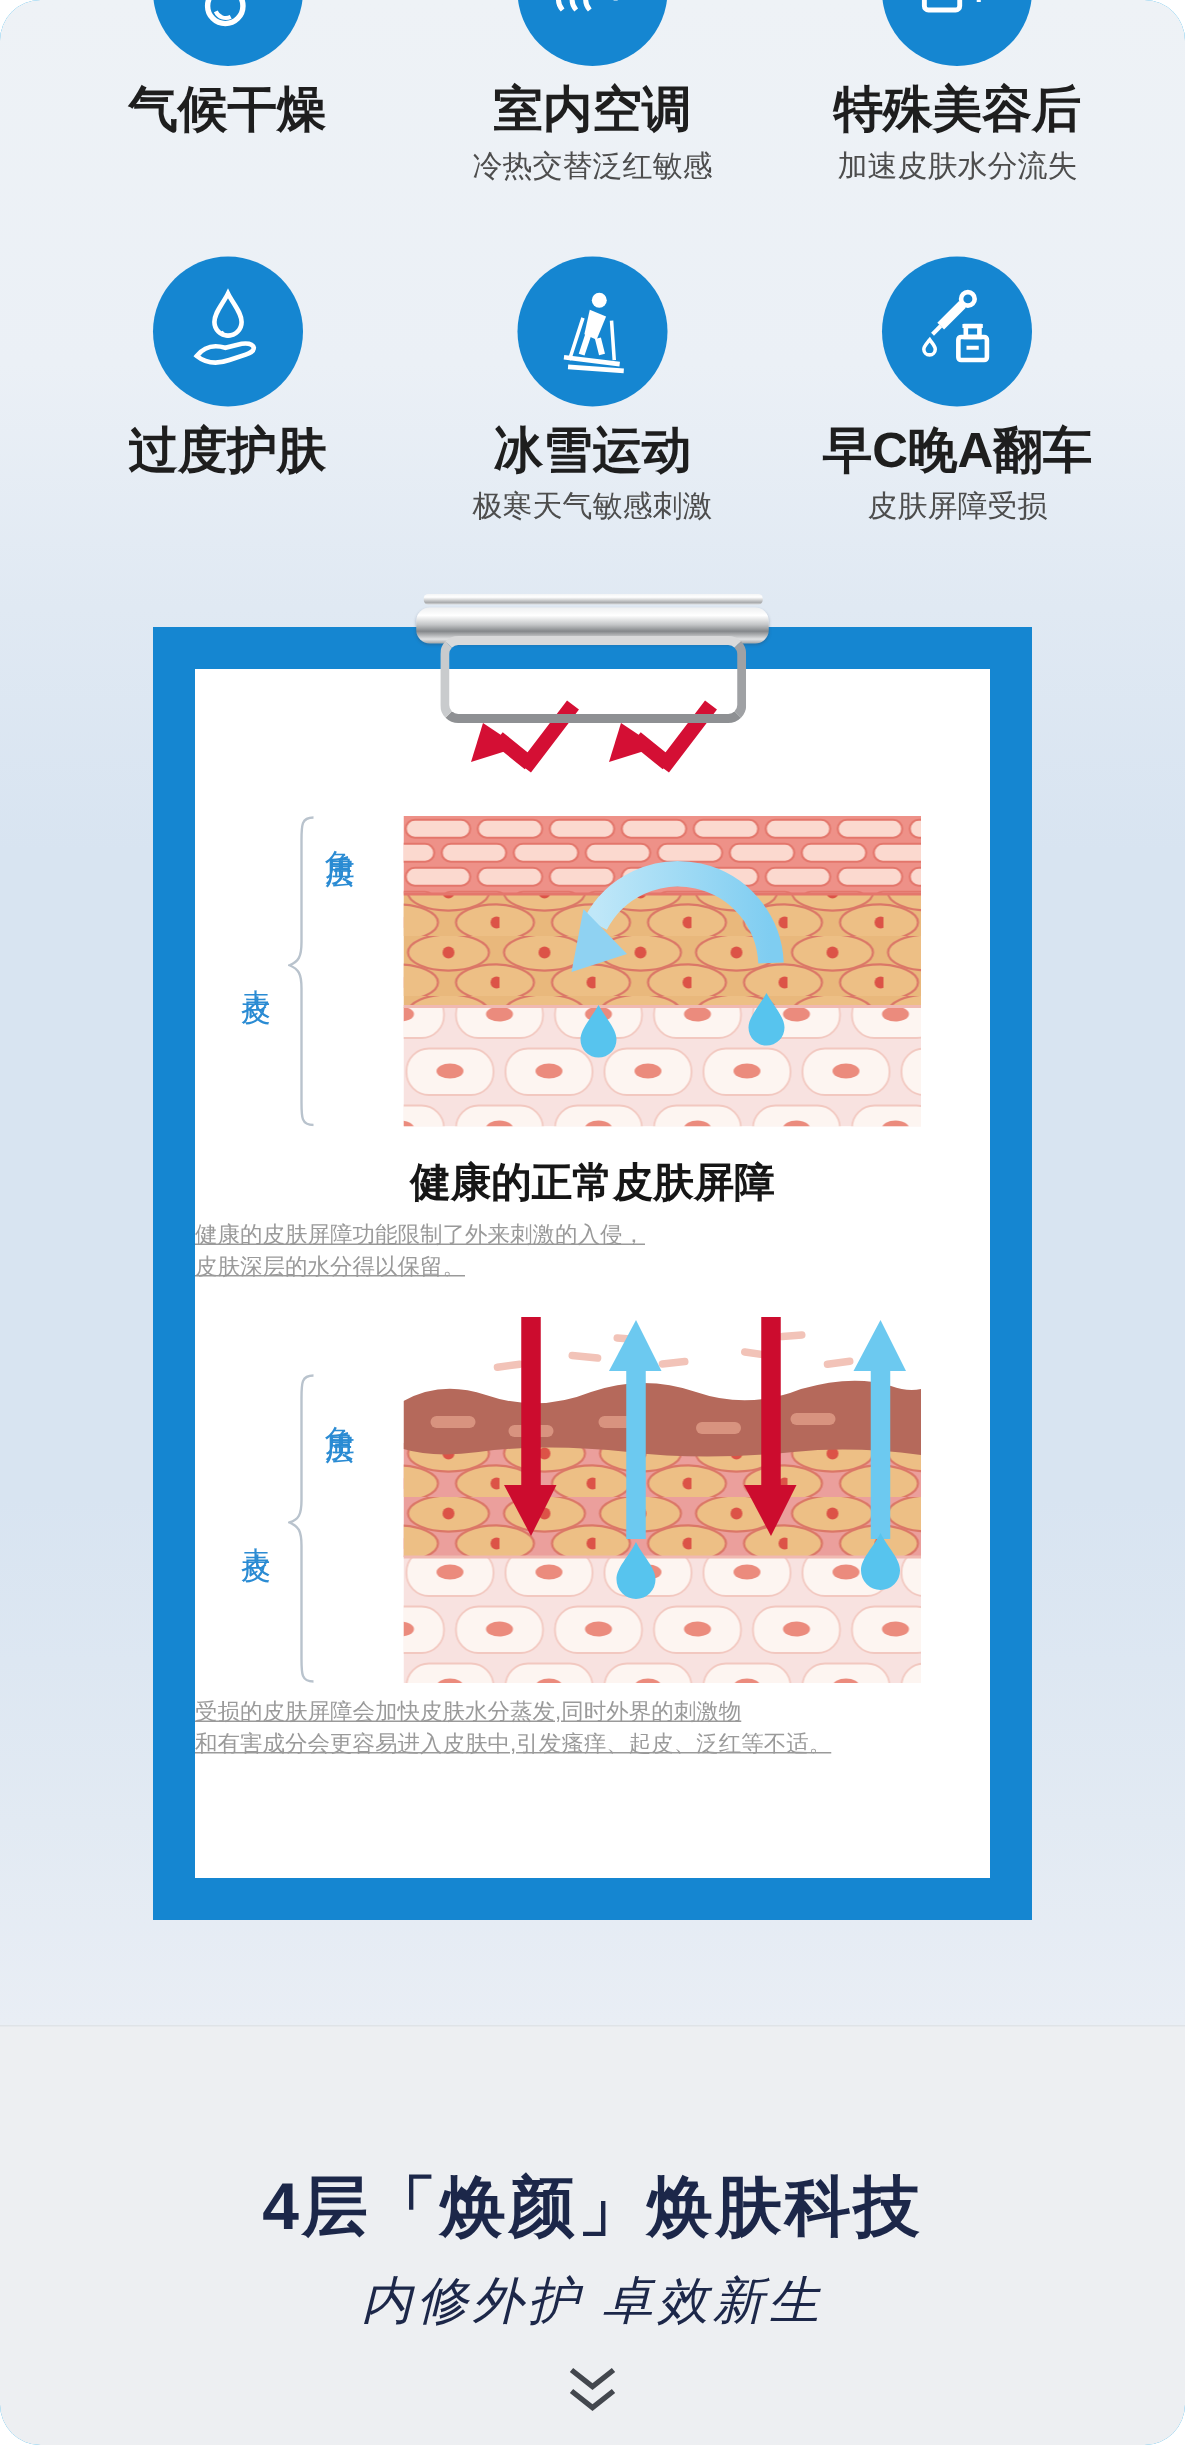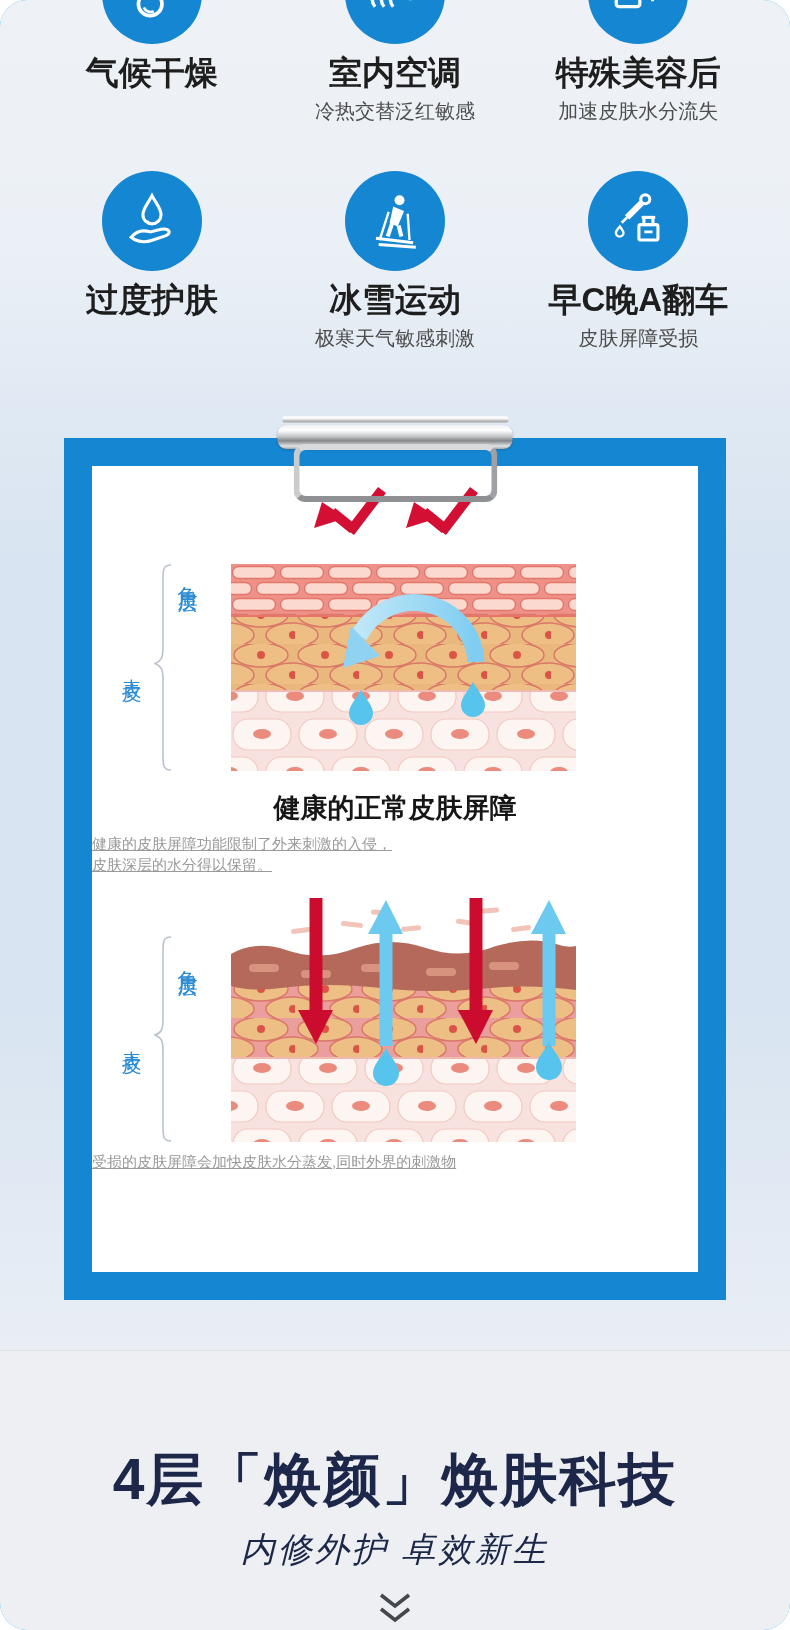--- a/index.html
+++ b/index.html
@@ -23,21 +23,21 @@
     width:100px;height:100px;border-radius:50%;
     margin:0 auto;display:flex;align-items:center;justify-content:center;
     background:#1586d1;
   }
   .row1 .circle{margin-top:-56px;}
   .ficon{width:58px;height:58px;display:block;}
   .factor h3{margin:10px 0 0;font-size:33px;line-height:1.15;font-weight:700;color:#1e1e1e;}
   .factor p{margin:7px 0 0;font-size:20px;line-height:1.2;color:#4d4d4d;}
   
   .clipboard{
-    box-sizing:border-box;width:662px;height:862px;margin:88px auto 0;
+    box-sizing:border-box;width:586px;height:862px;margin:68px auto 0;
     border:28px solid #1586d1;background:#ffffff;position:relative;
   }
   .clip{
     position:absolute;top:-50px;left:50%;transform:translateX(-50%);
     width:235px;z-index:3;
   }
   .clip-topbar{
     width:226px;height:7px;margin:0 auto;border-radius:3px;
     background:linear-gradient(180deg,#f4f5f6,#ffffff 30%,#a9abad 80%,#d7d8d9);
   }
@@ -70,21 +70,21 @@
   .d2 .lbl-side{top:141px;transform:translateY(-50%);}
   .brace{position:absolute;left:38px;}
   .d2 .brace{top:38px;}
   .dg-title{margin:22px 0 0;text-align:center;font-size:27px;line-height:1.15;font-weight:700;color:#161616;}
   .dg-desc{margin:9px 0 0;text-align:left;font-size:15px;line-height:1.42;color:#9a9a9a;text-decoration:underline;}
   
   .tech{
     height:279px;background:#edeff2;border-top:1px solid #dfe3e7;
     text-align:center;
   }
-  .tech h2{margin:0;padding-top:96px;font-size:57px;line-height:1.15;font-weight:700;color:#1c2749;letter-spacing:2px;}
+  .tech h2{margin:0;padding-top:96px;font-size:44px;line-height:1.15;font-weight:700;color:#1c2749;letter-spacing:2px;}
   .tech .sub{margin:16px 0 0;font-size:34px;line-height:1.2;font-weight:500;color:#1c2749;letter-spacing:3px;font-style:italic;}
   .chevrons{margin-top:24px;}
 </style>
 </head>
 <body>
 
 <div class="page">
 
   <div class="hero">
 
@@ -302,20 +302,21 @@
             </g>
             <g fill="#57c4ee">
               <path d="M155,150 c5,10 13,17 13,25 a13,13 0 1 1 -26,0 c0,-8 8,-15 13,-25 Z"></path>
               <path d="M318,144 c5,10 13,17 13,25 a13,13 0 1 1 -26,0 c0,-8 8,-15 13,-25 Z"></path>
             </g>
           </svg>
         </div>
 
         <p class="dg-desc">
           <span>受损的皮肤屏障会加快皮肤水分蒸发,同时外界的刺激物</span><br>
+          <span>和有害成分会更容易进入皮肤中,引发瘙痒、起皮、泛红等不适。</span>
         </p>
 
       </div>
     </div>
   </div>
 
   <div class="tech">
     <h2>4层「焕颜」焕肤科技</h2>
     <p class="sub">内修外护 卓效新生</p>
     <div class="chevrons">

